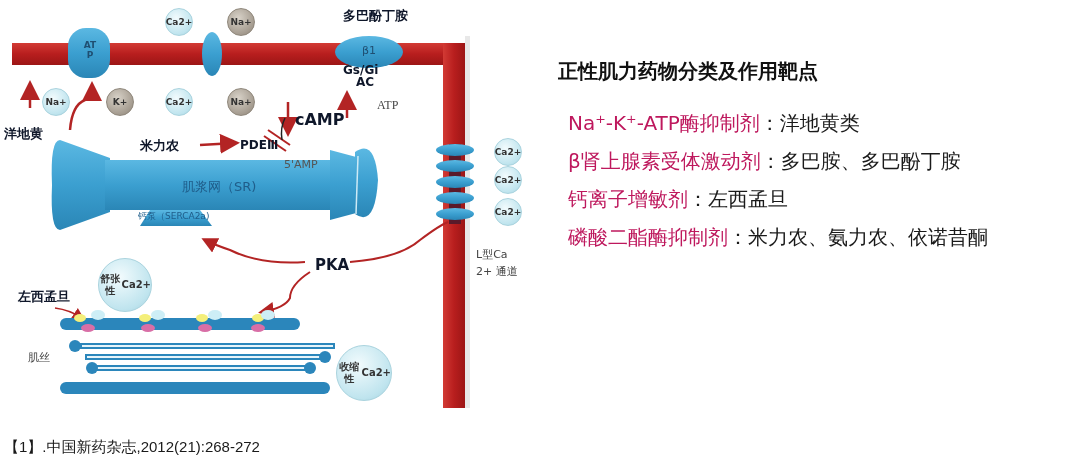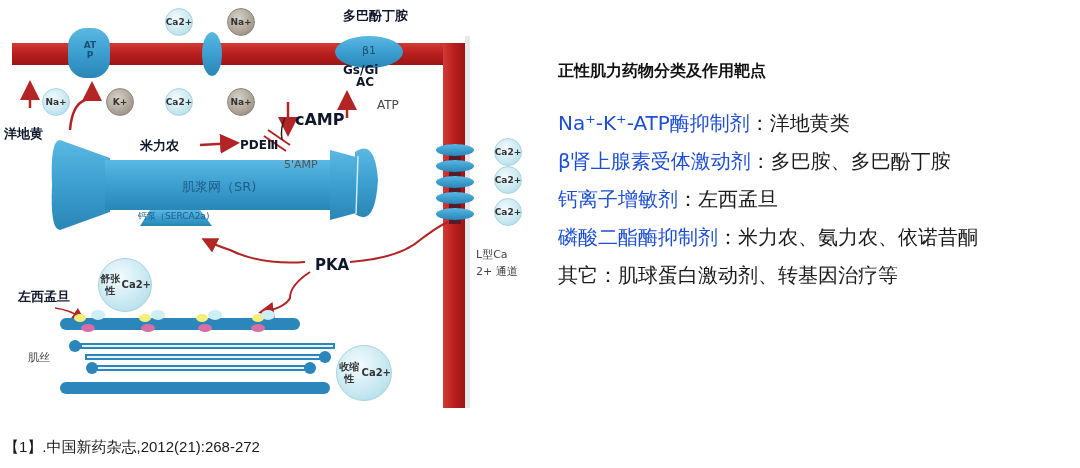--- a/index.html
+++ b/index.html
@@ -8,23 +8,23 @@
   .diagram svg { position: absolute; left: 0; top: 0; }
   .lbl { position: absolute; white-space: nowrap; color: #0f172a; font-family: "DejaVu Sans", sans-serif; }
   .lbl.bold { font-weight: bold; }
   .lbl.sm { font-size: 11px; }
   .lbl.md { font-size: 13px; }
   .ion { position: absolute; border-radius: 50%; display: flex; align-items: center; justify-content: center; font-size: 9px; font-weight: bold; color: #333; }
   .ion.ca { background: radial-gradient(circle at 40% 35%, #f2fbfd, #bfe4ee 70%, #9fcfdc); border: 1px solid #a9d3de; }
   .ion.na { background: radial-gradient(circle at 40% 35%, #d8d2c8, #a49b8f 70%, #857c70); border: 1px solid #8f877b; }
   .ion.big { font-size: 10px; line-height: 12px; text-align: center; flex-direction: row; }
   .panel { position: absolute; left: 558px; top: 58px; width: 520px; }
-  .panel .title { font-size: 16px; font-weight: bold; color: #111; margin: 0 0 20px 0; height: 26px; line-height: 26px; }
+  .panel .title { font-size: 20px; font-weight: bold; color: #111; margin: 0 0 20px 0; height: 26px; line-height: 26px; }
   .panel .row { font-size: 20px; height: 38px; line-height: 38px; color: #1a1a1a; white-space: nowrap; }
-  .panel .row .cls { color: #1d4ed8; }
+  .panel .row .cls { color: #be185d; margin-left: 10px; }
   .cite { position: absolute; left: 4px; top: 438px; font-size: 15px; color: #1a1a1a; white-space: nowrap; font-family: "Liberation Sans", sans-serif; }
 </style>
 </head>
 <body>
 
 <div class="diagram">
   <svg width="545" height="415" viewBox="0 0 545 415">
     <defs>
       <linearGradient id="memb" x1="0" y1="0" x2="0" y2="1">
         <stop offset="0" stop-color="#d23a34"></stop>
@@ -137,21 +137,21 @@
   <div class="ion ca big" style="left:336px;top:345px;width:54px;height:54px;">
     <span>收缩性</span>
     <span>Ca2+</span>
   </div>
 
   <div class="lbl sm bold" style="left:80px;top:40px;color:#1f4f72;font-size:9px;width:20px;text-align:center;line-height:10px;white-space:normal;">AT P</div>
   <div class="lbl md bold" style="left:343px;top:7px;">多巴酚丁胺</div>
   <div class="lbl sm" style="left:362px;top:44px;color:#1f4f72;">β1</div>
   <div class="lbl md bold" style="left:297px;top:63px;font-size:12px;margin-left:46px;">Gs/Gi</div>
   <div class="lbl md bold" style="left:356px;top:75px;font-size:12px;">AC</div>
-  <div class="lbl md" style="left:377px;top:98px;font-size:12px;color:#444;">ATP</div>
+  <div class="lbl md" style="left:377px;top:98px;font-size:12px;color:#444;font-family:Liberation Serif, serif;">ATP</div>
   <div class="lbl bold" style="left:295px;top:110px;font-size:16px;">cAMP</div>
   <div class="lbl md bold" style="left:240px;top:138px;font-size:12px;">PDEⅢ</div>
   <div class="lbl sm" style="left:284px;top:158px;color:#555;text-align:center;">5'AMP</div>
   <div class="lbl md bold" style="left:4px;top:125px;">洋地黄</div>
   <div class="lbl md bold" style="left:140px;top:137px;">米力农</div>
   <div class="lbl md" style="left:182px;top:178px;color:#1f5d8a;">肌浆网（SR)</div>
   <div class="lbl sm" style="left:138px;top:210px;color:#1f5d8a;font-size:9px;">钙泵（SERCA2a)</div>
   <div class="lbl bold" style="left:315px;top:256px;font-size:15px;">PKA</div>
   <div class="lbl sm" style="left:476px;top:247px;color:#444;">L型Ca</div>
   <div class="lbl sm" style="left:476px;top:264px;color:#444;">2+ 通道</div>
@@ -166,18 +166,15 @@
   </div>
   <div class="row">
     <span class="cls">β肾上腺素受体激动剂</span><span>：</span><span>多巴胺、多巴酚丁胺</span>
   </div>
   <div class="row">
     <span class="cls">钙离子增敏剂</span><span>：</span><span>左西孟旦</span>
   </div>
   <div class="row">
     <span class="cls">磷酸二酯酶抑制剂</span><span>：</span><span>米力农、氨力农、依诺昔酮</span>
   </div>
-  <div class="row">
-    <span>其它：肌球蛋白激动剂、转基因治疗等</span>
-  </div>
 </div>
 
 <div class="cite">【1】.中国新药杂志,2012(21):268-272</div>
 
 </body></html>

